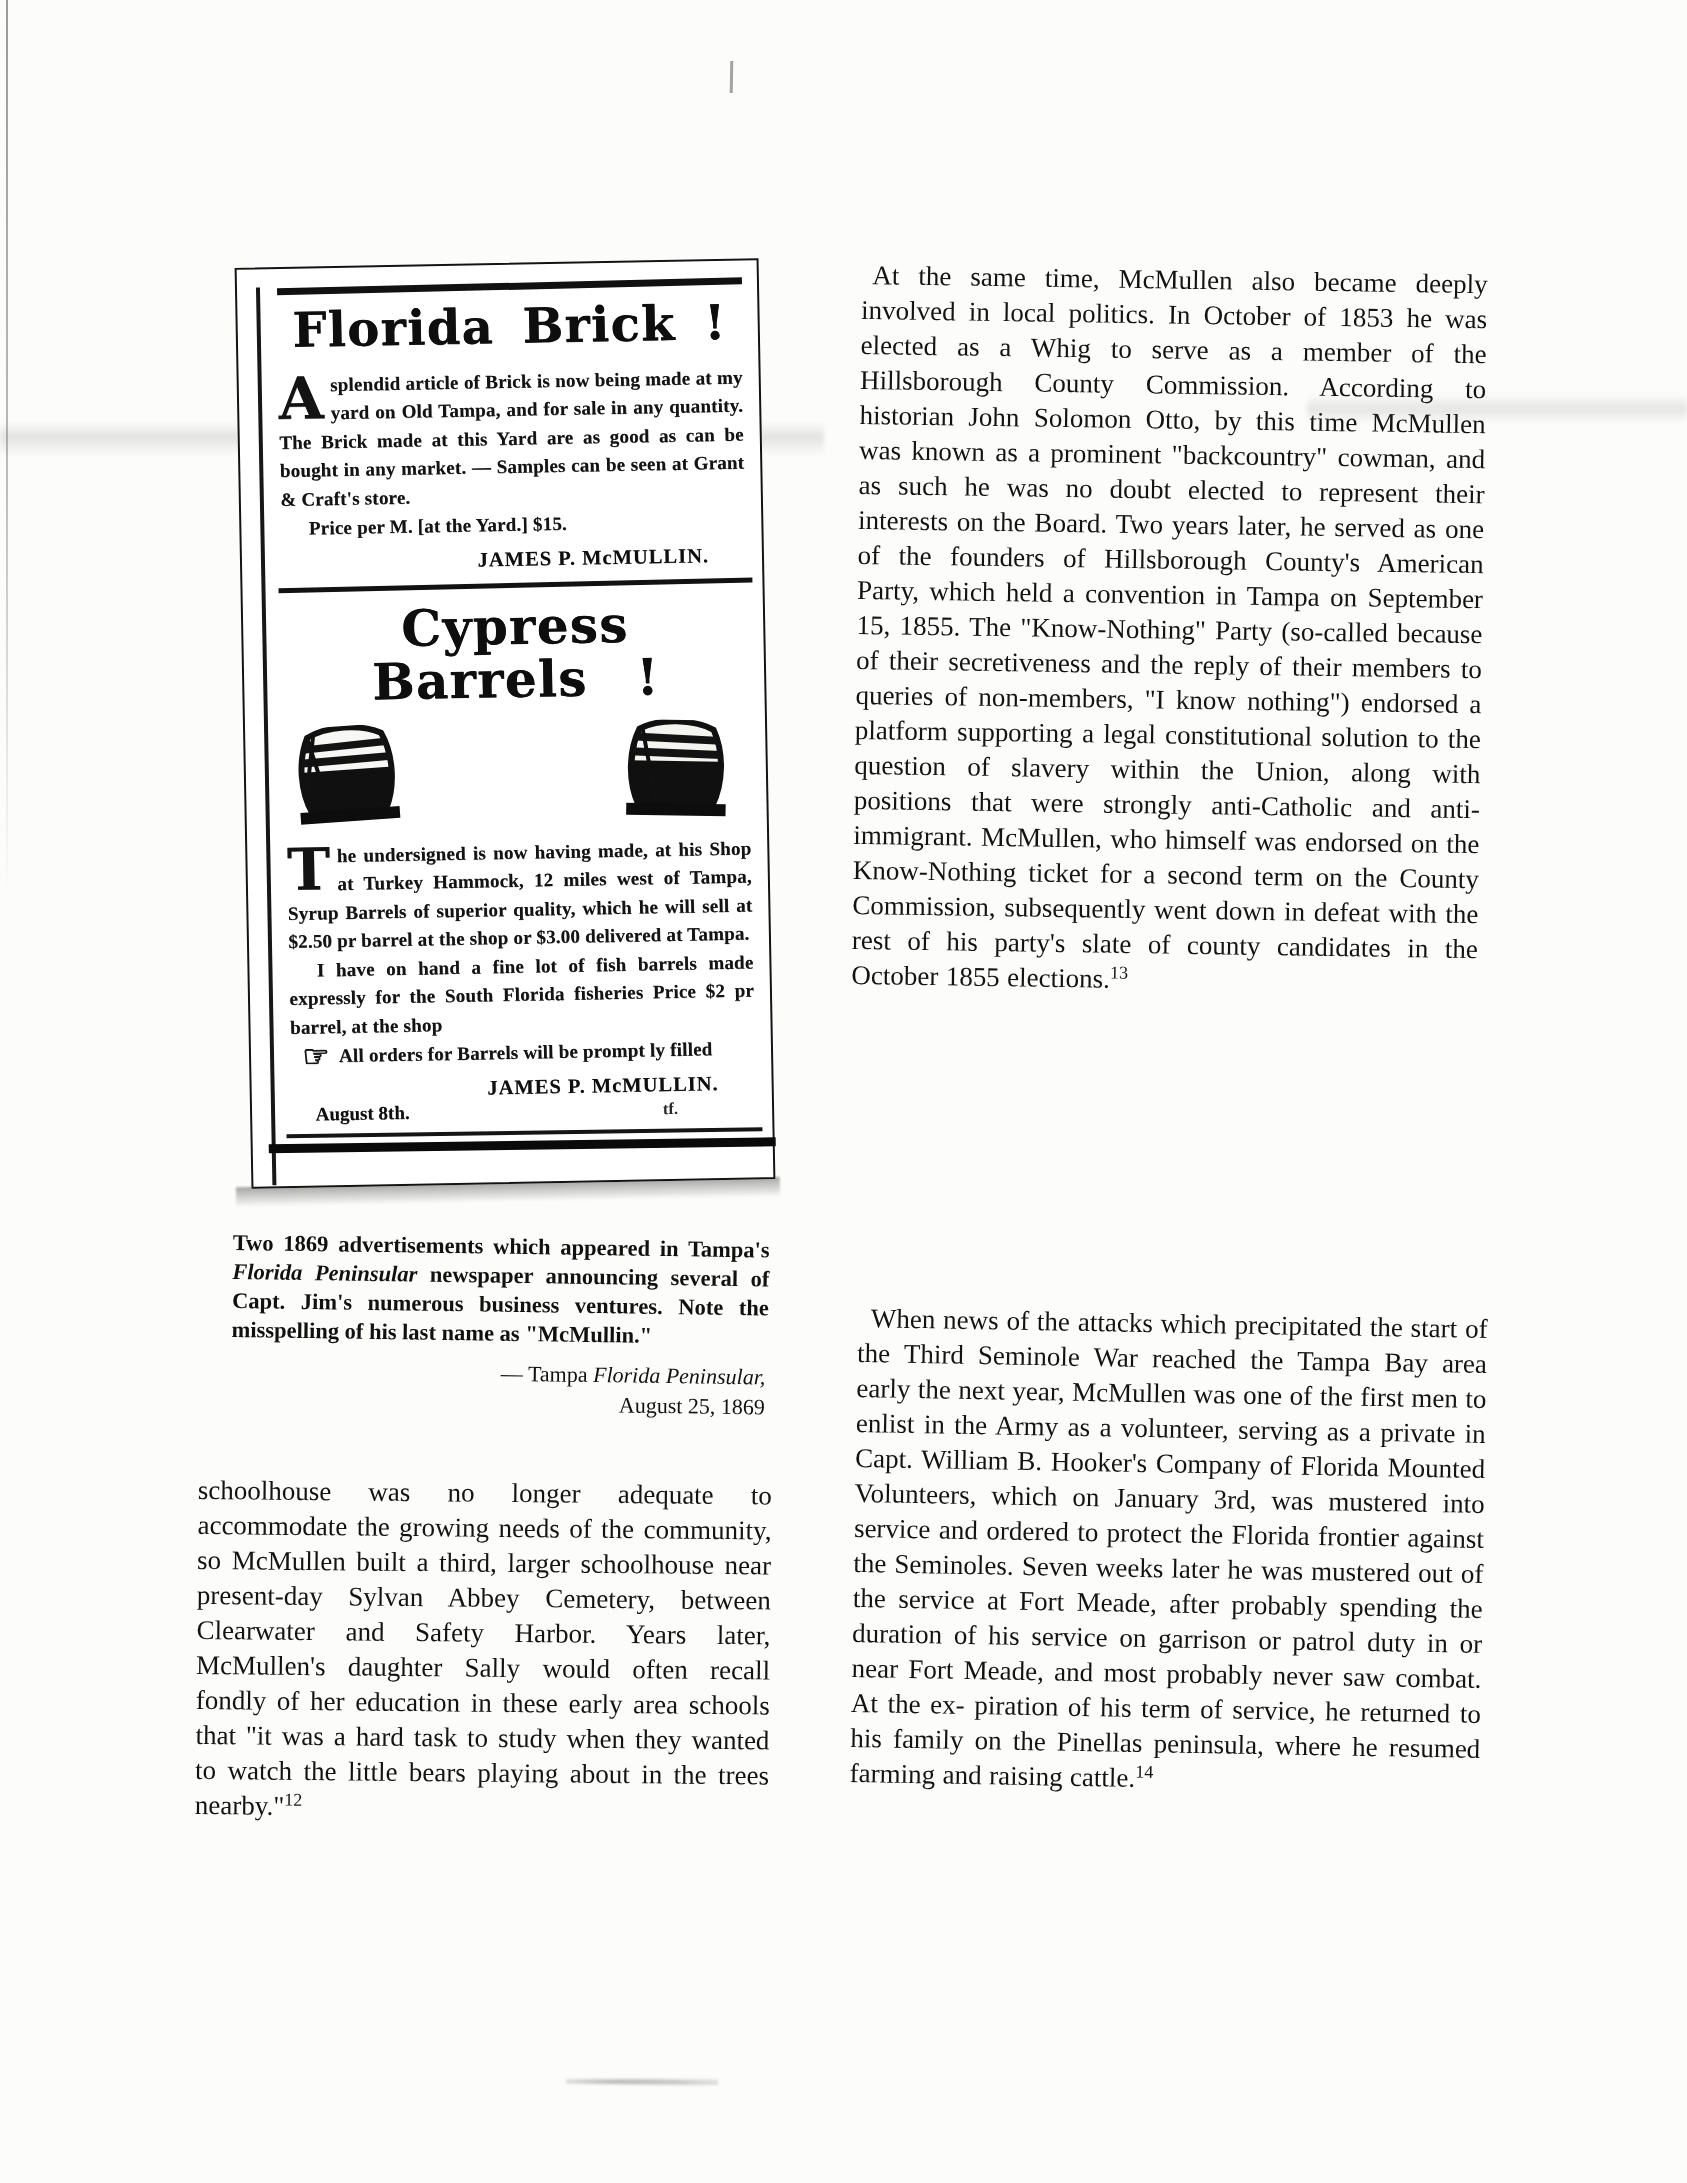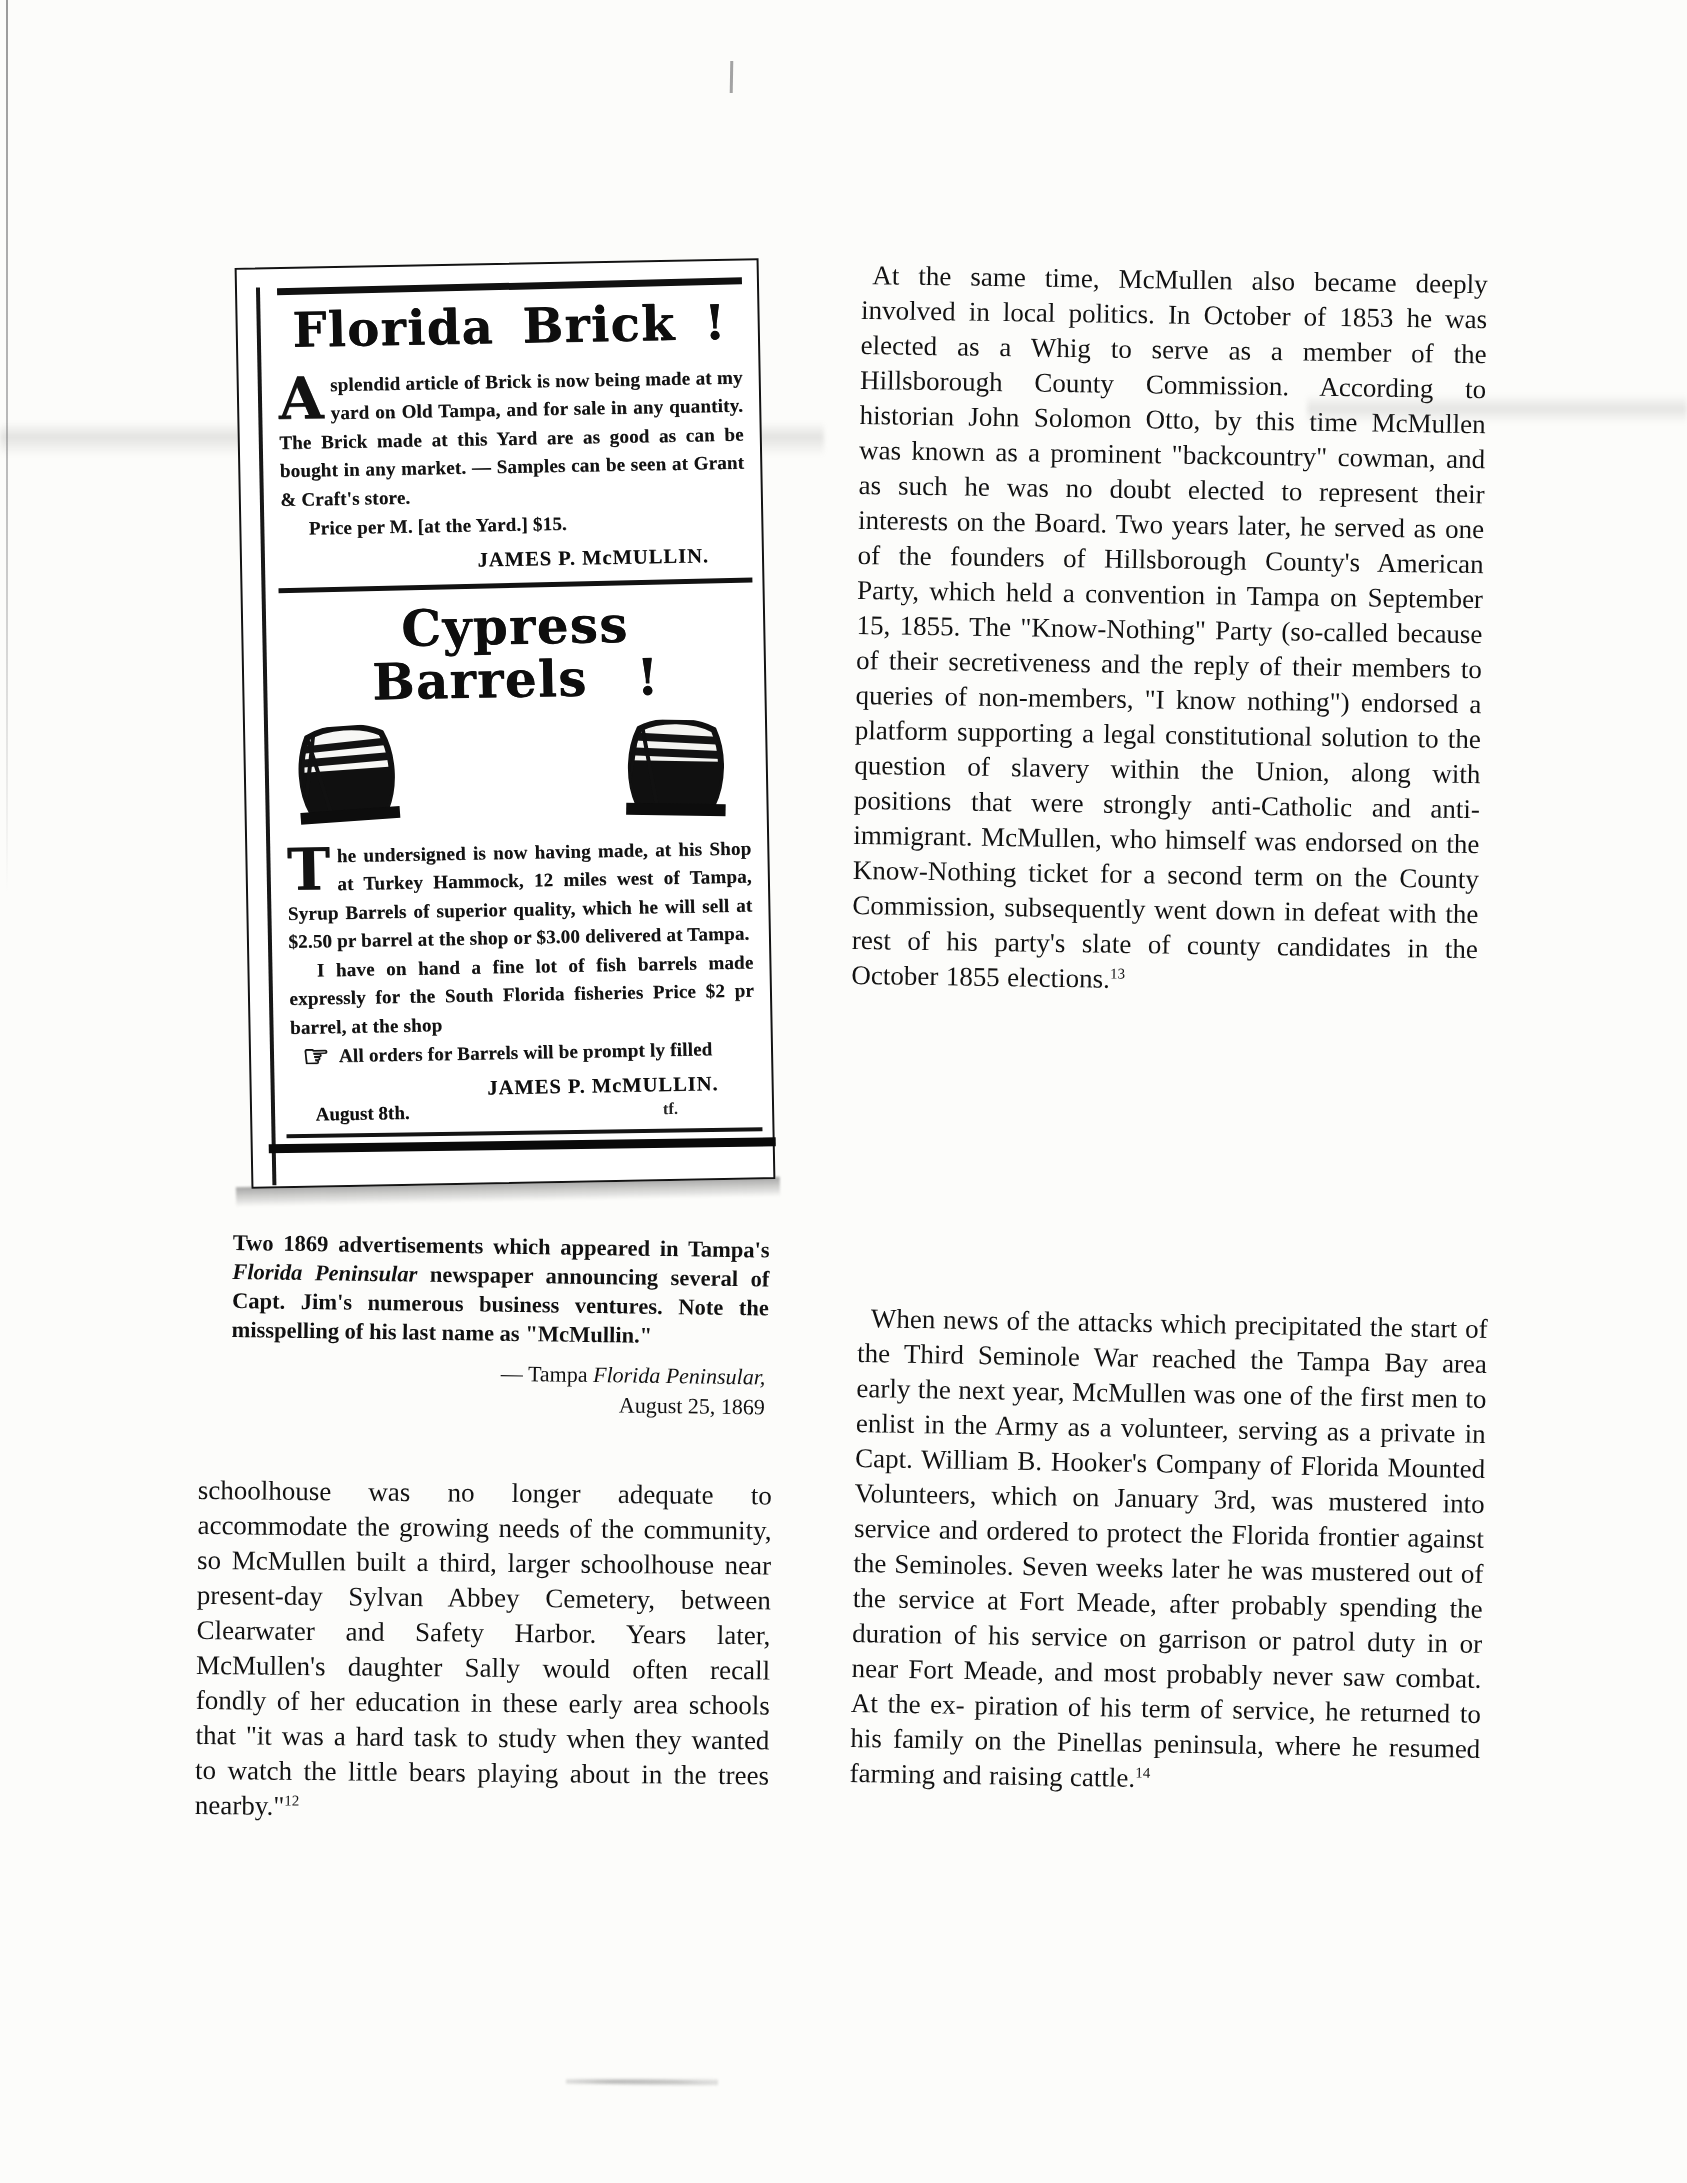--- a/index.html
+++ b/index.html
@@ -107,21 +107,21 @@
     margin-top:10.6px;text-align:right;font-weight:400;
     font-size:22px;line-height:30px;padding-right:2.6px;
   }
   
   .bodypara{
     position:absolute;
     font-size:27px;line-height:35px;
     text-align:justify;color:#131313;
     word-spacing:0.7px;
   }
-  .bodypara sup{font-size:15px;line-height:0;vertical-align:9.3px;}
+  .bodypara sup{font-size:18px;line-height:0;vertical-align:9.3px;}
   .left-para{left:198px;top:1473px;width:574px;transform:rotate(.55deg);transform-origin:left top;}
   .right-para1{left:862px;top:258px;width:626px;text-indent:10.6px;transform:rotate(.85deg);transform-origin:left top;}
   .right-para2{left:858px;top:1301px;width:630px;text-indent:13.2px;transform:rotate(1deg);transform-origin:left top;}
 </style>
 </head>
 <body>
 
 <div class="page">
 
   <div class="scan-vline"></div>

